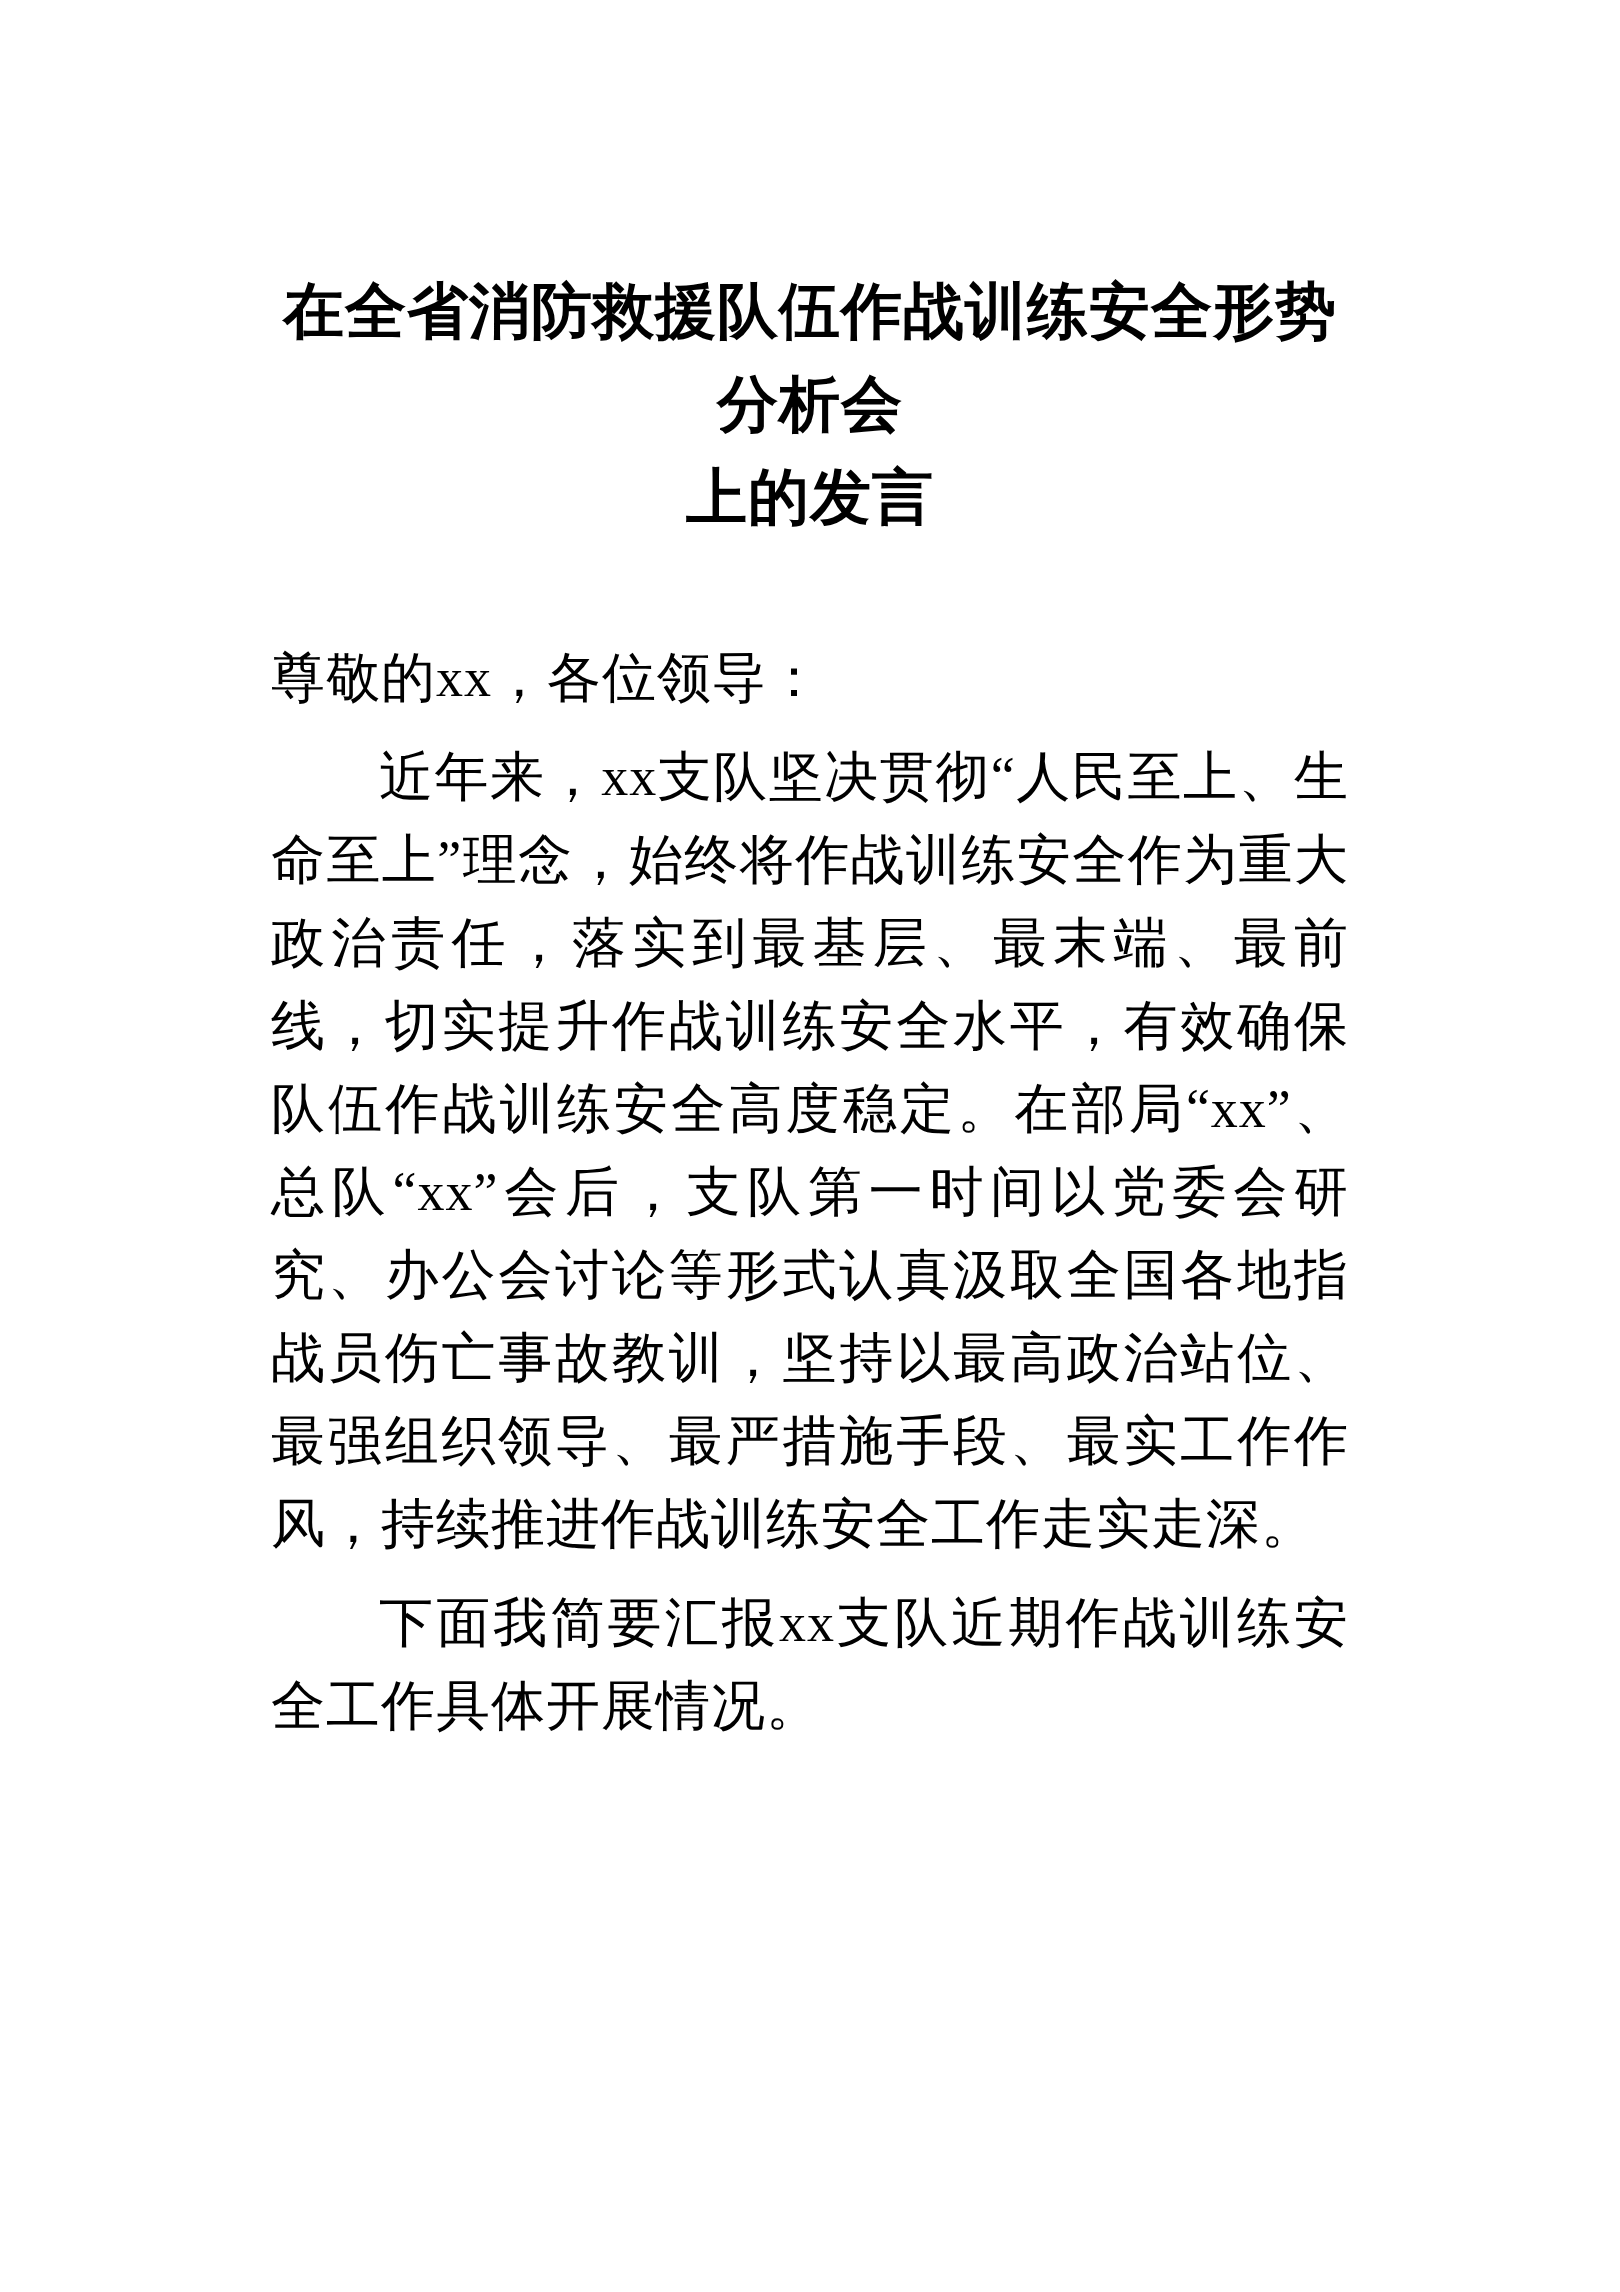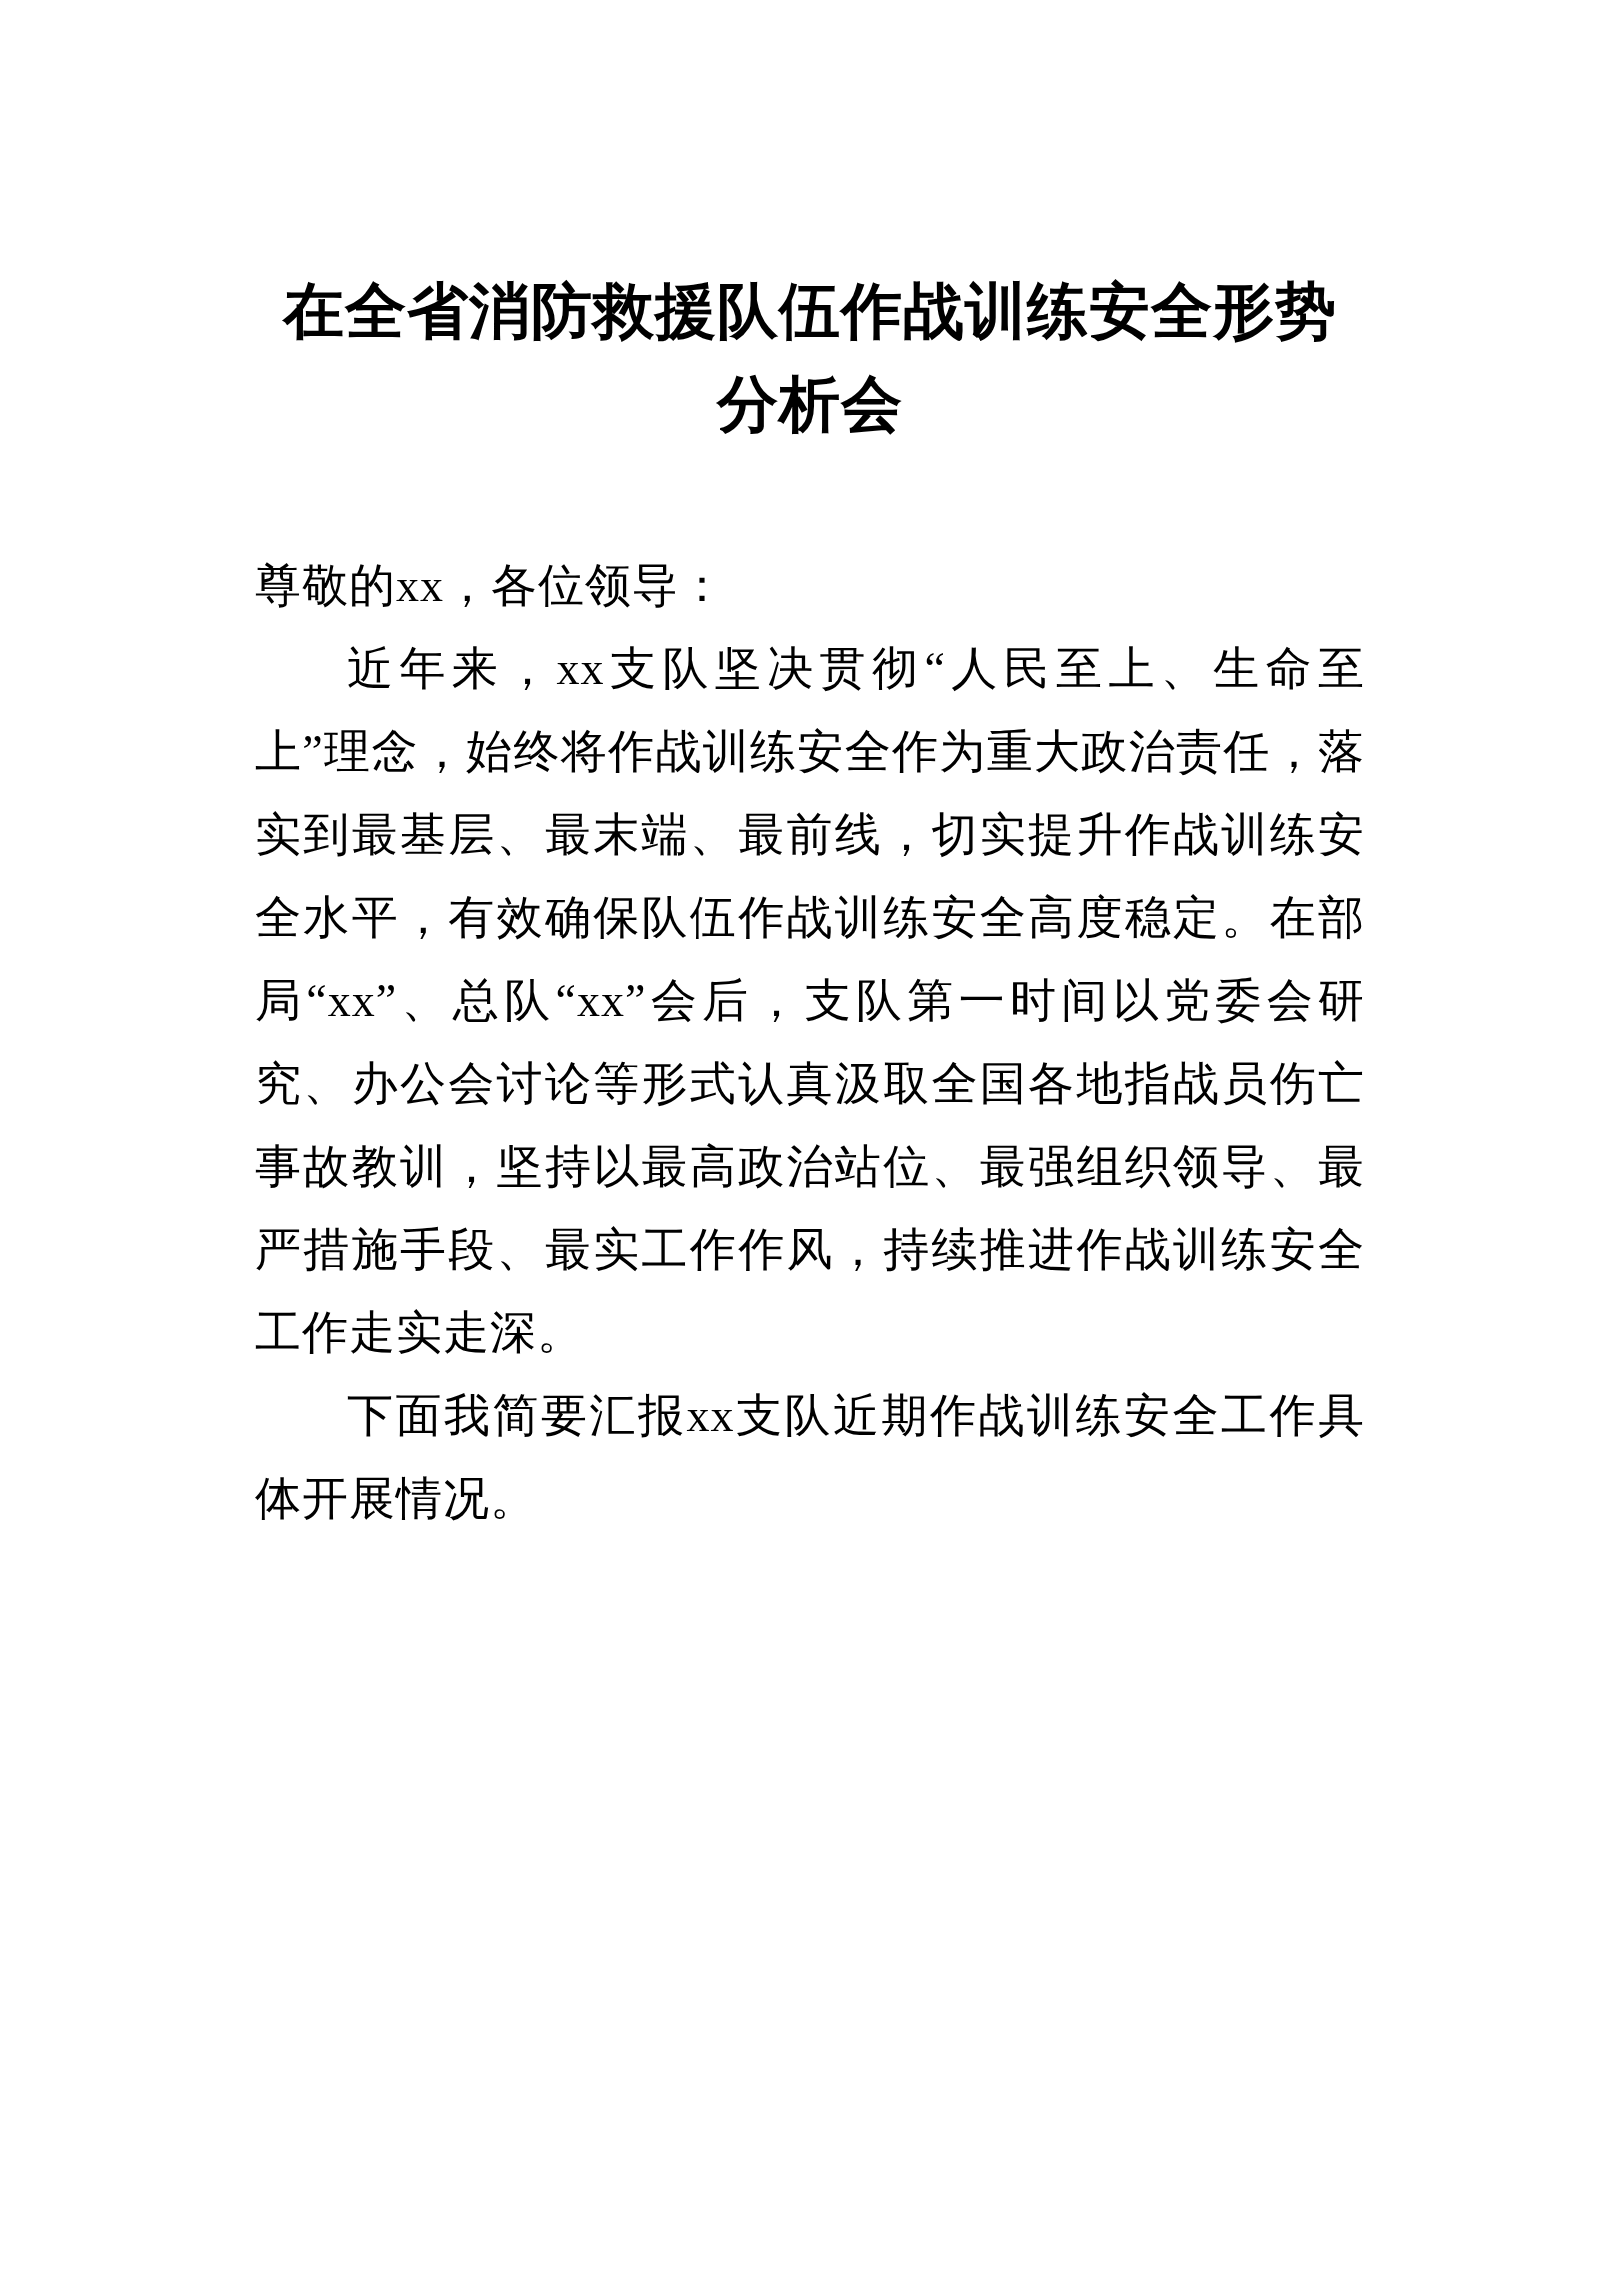--- a/index.html
+++ b/index.html
@@ -21,37 +21,38 @@
   }
   .doc-title {
     margin: 0 0 93px 0;
     font-size: 61px;
     font-weight: 700;
     line-height: 93px;
     text-align: center;
     letter-spacing: 1px;
   }
   .doc-body p.para {
-    margin: 0;
-    font-size: 46px;
+    margin: 16px;
+    font-size: 54px;
     line-height: 83px;
     text-align: justify;
     word-break: break-all;
     letter-spacing: 1px;
   }
   .doc-body p.para.indent {
     text-indent: 2em;
   }
 </style>
 </head>
 <body>
 
 <div class="page">
   <h1 class="doc-title">
     <span class="title-line">在全省消防救援队伍作战训练安全形势分析会</span><br>
+    <span class="title-line">上的发言</span>
   </h1>
   <div class="doc-body">
       <p class="para">尊敬的xx，各位领导：</p>
       <p class="para indent">近年来，xx支队坚决贯彻“人民至上、生命至上”理念，始终将作战训练安全作为重大政治责任，落实到最基层、最末端、最前线，切实提升作战训练安全水平，有效确保队伍作战训练安全高度稳定。在部局“xx”、总队“xx”会后，支队第一时间以党委会研究、办公会讨论等形式认真汲取全国各地指战员伤亡事故教训，坚持以最高政治站位、最强组织领导、最严措施手段、最实工作作风，持续推进作战训练安全工作走实走深。</p>
       <p class="para indent">下面我简要汇报xx支队近期作战训练安全工作具体开展情况。</p>
     </div>
 </div>
 
 
 </body></html>

